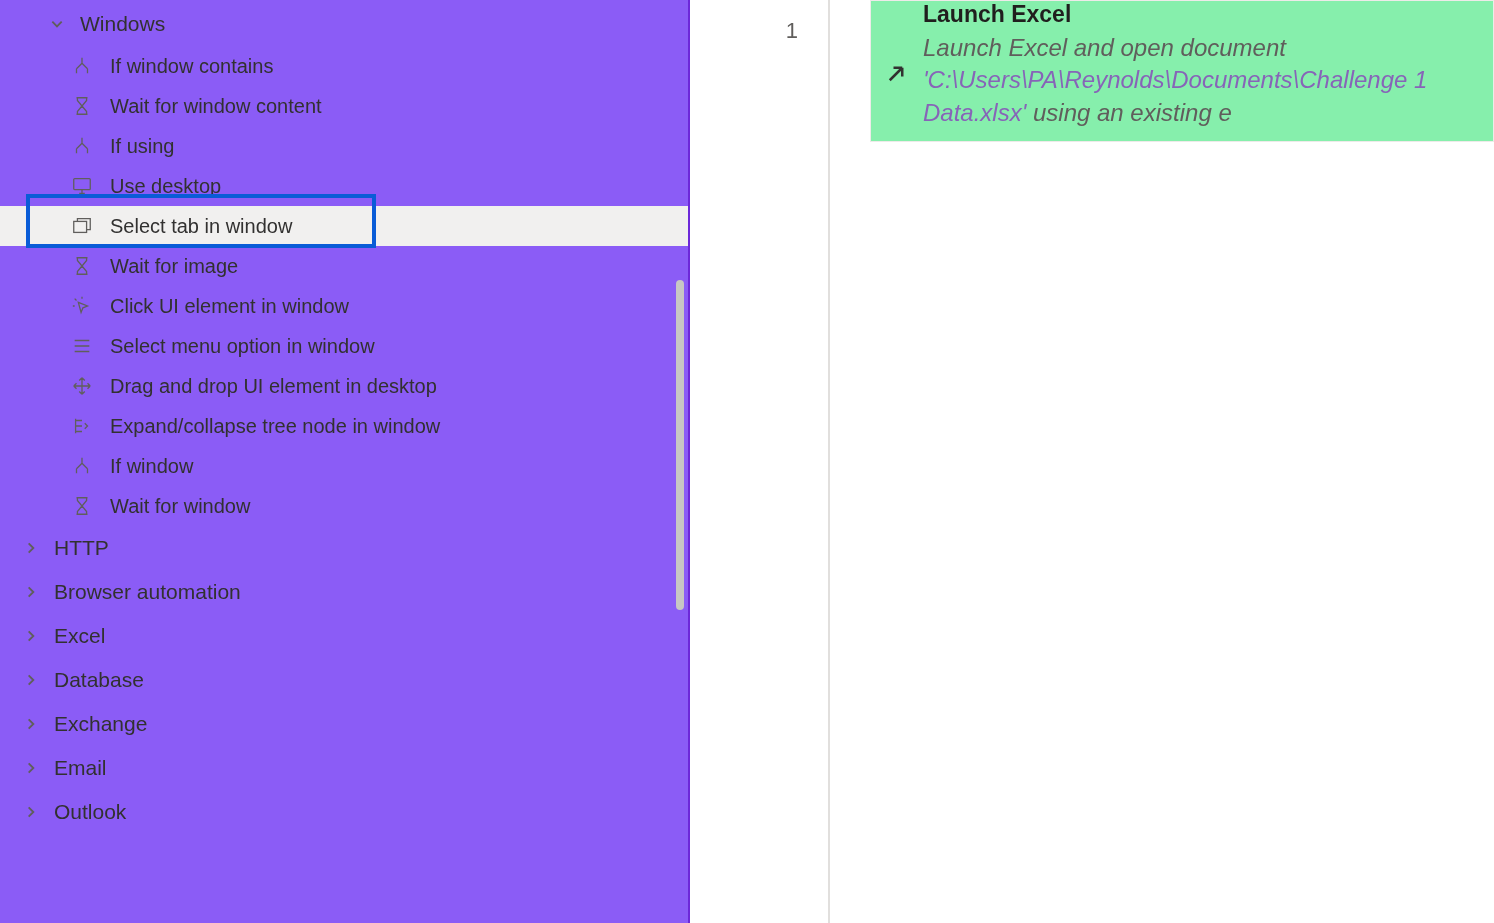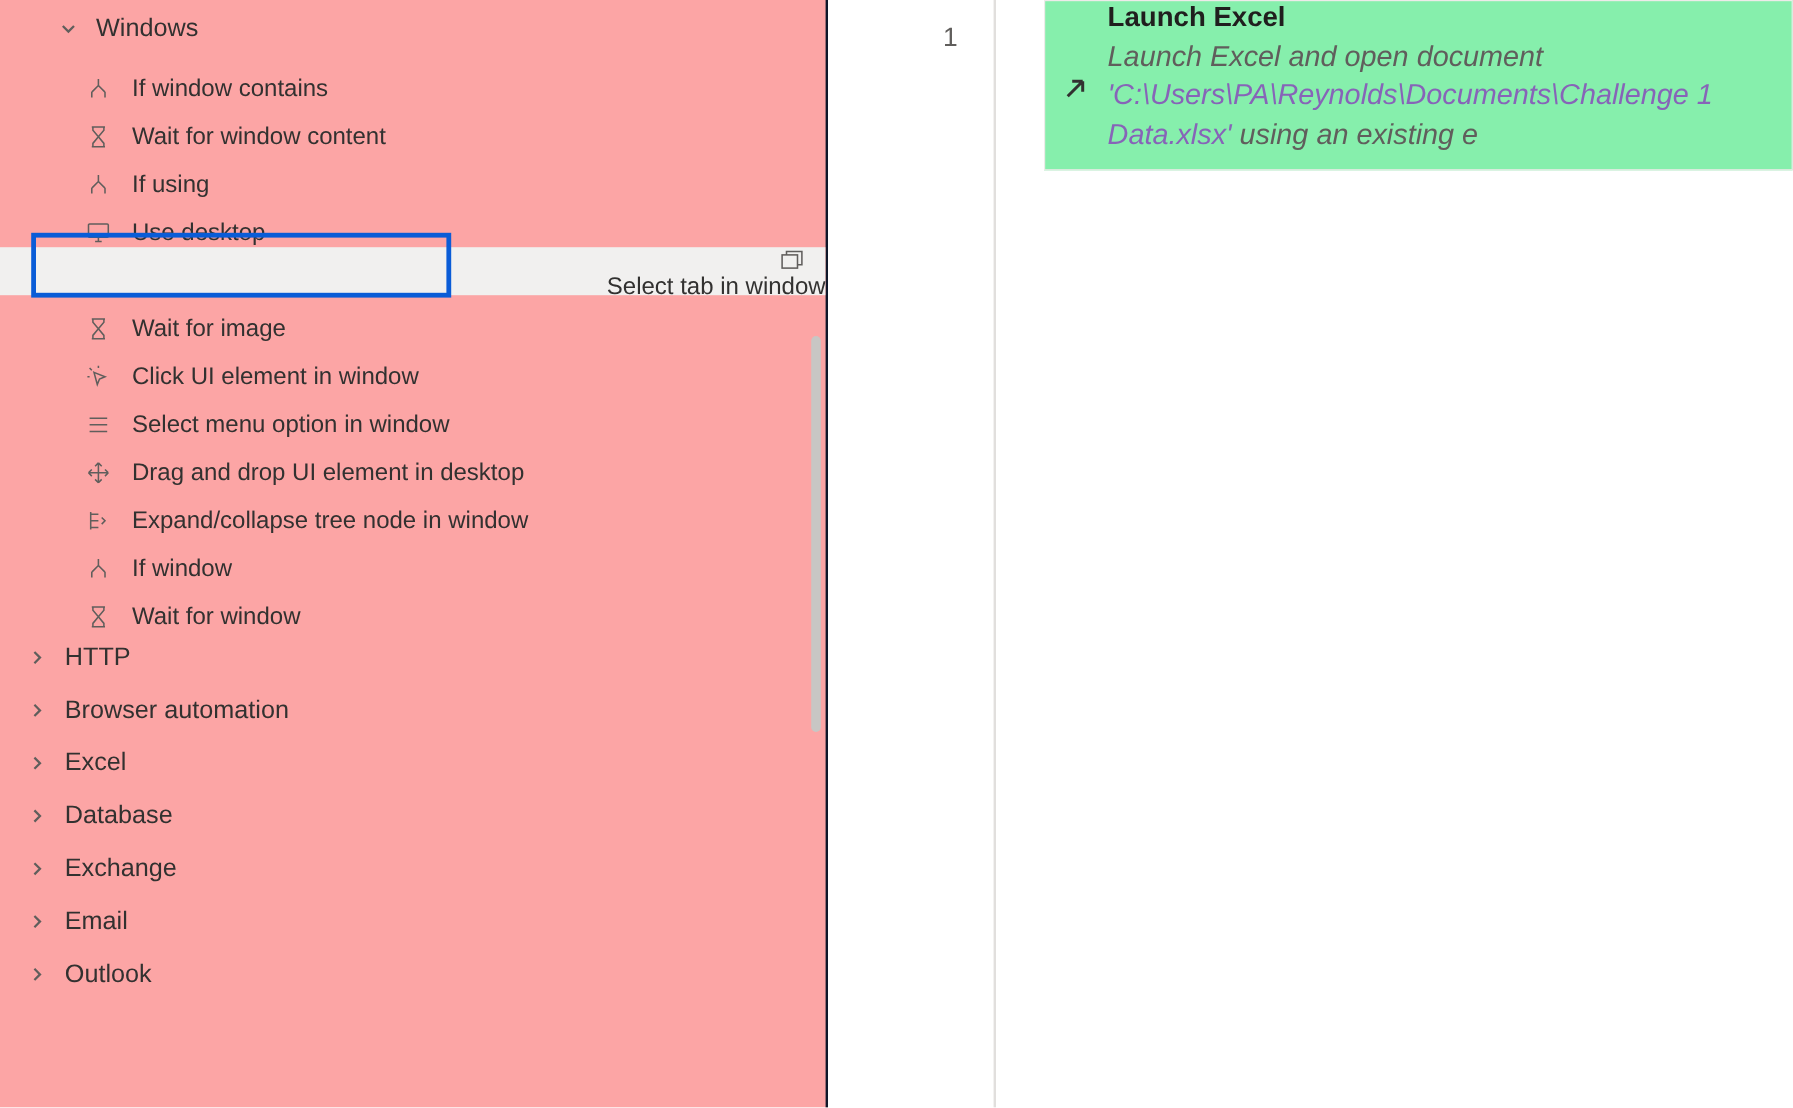--- a/index.html
+++ b/index.html
@@ -9,22 +9,22 @@
     color: #323130;
     background: #fff;
     width: 1494px;
     height: 923px;
     overflow: hidden;
     display: flex;
   }
   .left-panel {
     width: 690px;
     height: 100%;
-    background: #fca5a5;
-    border-right: 2px solid #0f172a;
+    background: #8b5cf6;
+    border-right: 2px solid #6d28d9;
     overflow: hidden;
     position: relative;
   }
   .tree {
     padding-top: 2px;
   }
   .cat {
     display: flex;
     align-items: center;
     height: 44px;
@@ -40,28 +40,28 @@
     width: 14px;
     height: 14px;
     margin-right: 16px;
     display: inline-flex;
     align-items: center;
     justify-content: center;
   }
   .chev svg { width: 14px; height: 14px; }
   .action {
     display: flex;
-    align-items: flex-end;
+    align-items: center;
     height: 40px;
     padding-left: 70px;
     cursor: pointer;
     font-size: 20px;
     color: #323130;
   }
-  .action.hovered { background: #f1f0ef; flex-direction: column; }
+  .action.hovered { background: #f1f0ef; }
   .action .ico {
     width: 24px;
     height: 24px;
     margin-right: 16px;
     display: inline-flex;
     align-items: center;
     justify-content: center;
     color: #605e5c;
   }
   .action .ico svg { width: 22px; height: 22px; stroke: #605e5c; fill: none; stroke-width: 1.4; }

